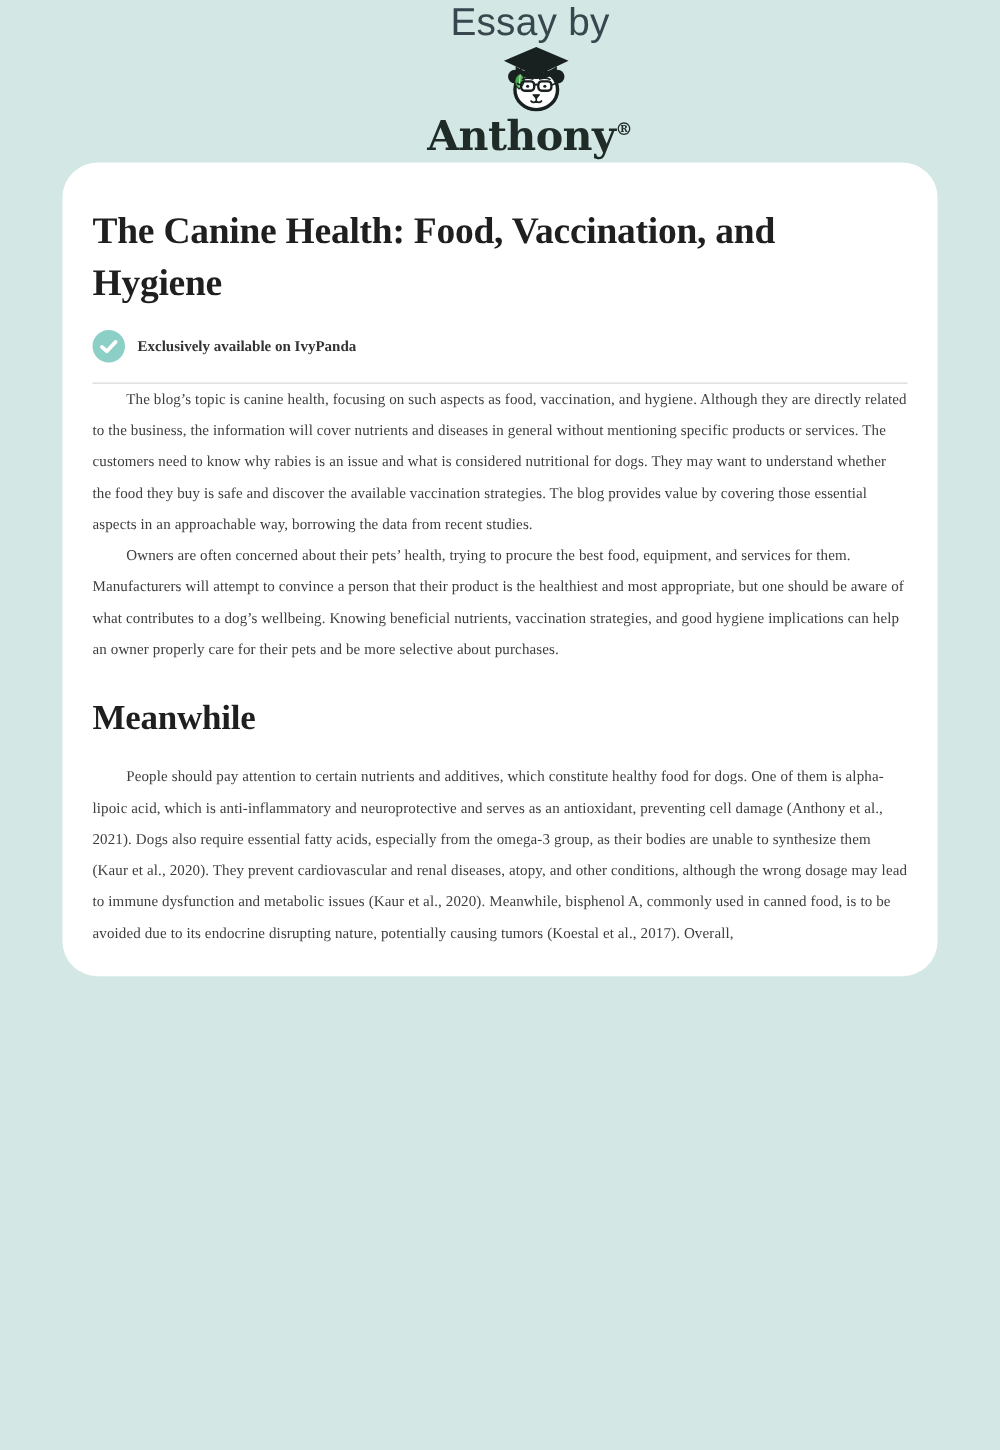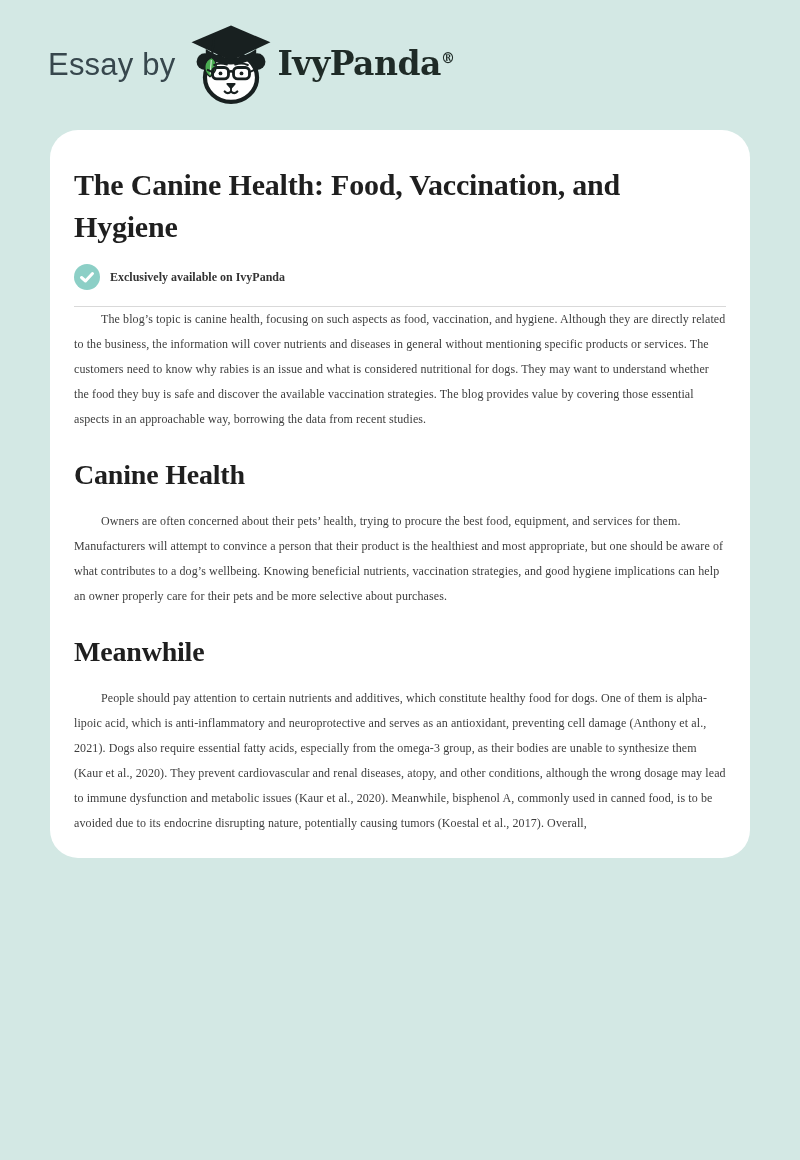--- a/index.html
+++ b/index.html
@@ -19,20 +19,21 @@
   body{
     width:800px;height:1160px;
     background:var(--bg);
     font-family:"Liberation Sans", sans-serif;
     overflow:hidden;
   }
   .header{
     height:130px;
     display:flex;align-items:center;
     padding-left:48px;
+    flex-direction:column;
   }
   .brand-prefix{
     font-size:31px;color:var(--ink-header);
     letter-spacing:0.2px;
   }
   .logo{margin-left:14px;margin-right:4px;display:block;}
   .wordmark{
     font-family:"DejaVu Serif","Liberation Serif",serif;
     font-weight:700;font-size:33px;color:var(--ink-brand);
     letter-spacing:-0.5px;
@@ -116,21 +117,21 @@
 
     <circle cx="37.5" cy="60" r="2.3" fill="var(--panda)"></circle>
     <circle cx="62.5" cy="60" r="2.3" fill="var(--panda)"></circle>
 
     <path d="M45.5 72.5 L54.5 72.5 L50 77.5 Z" fill="var(--panda)" stroke="var(--panda)" stroke-width="2" stroke-linejoin="round"></path>
     <path d="M50 77.5 L50 80.5" stroke="var(--panda)" stroke-width="2.2" stroke-linecap="round"></path>
 
     <path d="M42.5 81.5 Q46.2 85.5 50 81.5 Q53.8 85.5 57.5 81.5" stroke="var(--panda)" stroke-width="2.6" fill="none" stroke-linecap="round"></path>
   </svg>
 
-  <span class="wordmark"><span>IvyPanda</span><sup>®</sup></span>
+  <span class="wordmark"><span>Anthony</span><sup>®</sup></span>
 </div>
 
 <div class="card">
   <h1 class="title">The Canine Health: Food, Vaccination, and Hygiene</h1>
 
   <div class="badge-row">
     <span class="check-circle">
       <svg width="26" height="26" viewBox="0 0 26 26" aria-hidden="true">
         <polyline points="7.5,13.5 11.5,17 18.5,9.5" fill="none" stroke="#ffffff" stroke-width="3" stroke-linecap="round" stroke-linejoin="round"></polyline>
       </svg>
@@ -138,21 +139,20 @@
     <span class="badge-label">Exclusively available on IvyPanda</span>
   </div>
 
   <hr class="divider">
 
   <section>
     <p class="body-text">The blog’s topic is canine health, focusing on such aspects as food, vaccination, and hygiene. Although they are directly related to the business, the information will cover nutrients and diseases in general without mentioning specific products or services. The customers need to know why rabies is an issue and what is considered nutritional for dogs. They may want to understand whether the food they buy is safe and discover the available vaccination strategies. The blog provides value by covering those essential aspects in an approachable way, borrowing the data from recent studies.</p>
   </section>
 
   <section>
-    <h2 class="section-heading">Canine Health</h2>
     <p class="body-text">Owners are often concerned about their pets’ health, trying to procure the best food, equipment, and services for them. Manufacturers will attempt to convince a person that their product is the healthiest and most appropriate, but one should be aware of what contributes to a dog’s wellbeing. Knowing beneficial nutrients, vaccination strategies, and good hygiene implications can help an owner properly care for their pets and be more selective about purchases.</p>
   </section>
 
   <section>
     <h2 class="section-heading">Meanwhile</h2>
     <p class="body-text">People should pay attention to certain nutrients and additives, which constitute healthy food for dogs. One of them is alpha-lipoic acid, which is anti-inflammatory and neuroprotective and serves as an antioxidant, preventing cell damage (Anthony et al., 2021). Dogs also require essential fatty acids, especially from the omega-3 group, as their bodies are unable to synthesize them (Kaur et al., 2020). They prevent cardiovascular and renal diseases, atopy, and other conditions, although the wrong dosage may lead to immune dysfunction and metabolic issues (Kaur et al., 2020). Meanwhile, bisphenol A, commonly used in canned food, is to be avoided due to its endocrine disrupting nature, potentially causing tumors (Koestal et al., 2017). Overall,</p>
   </section>
 </div>
 
 </body></html>

